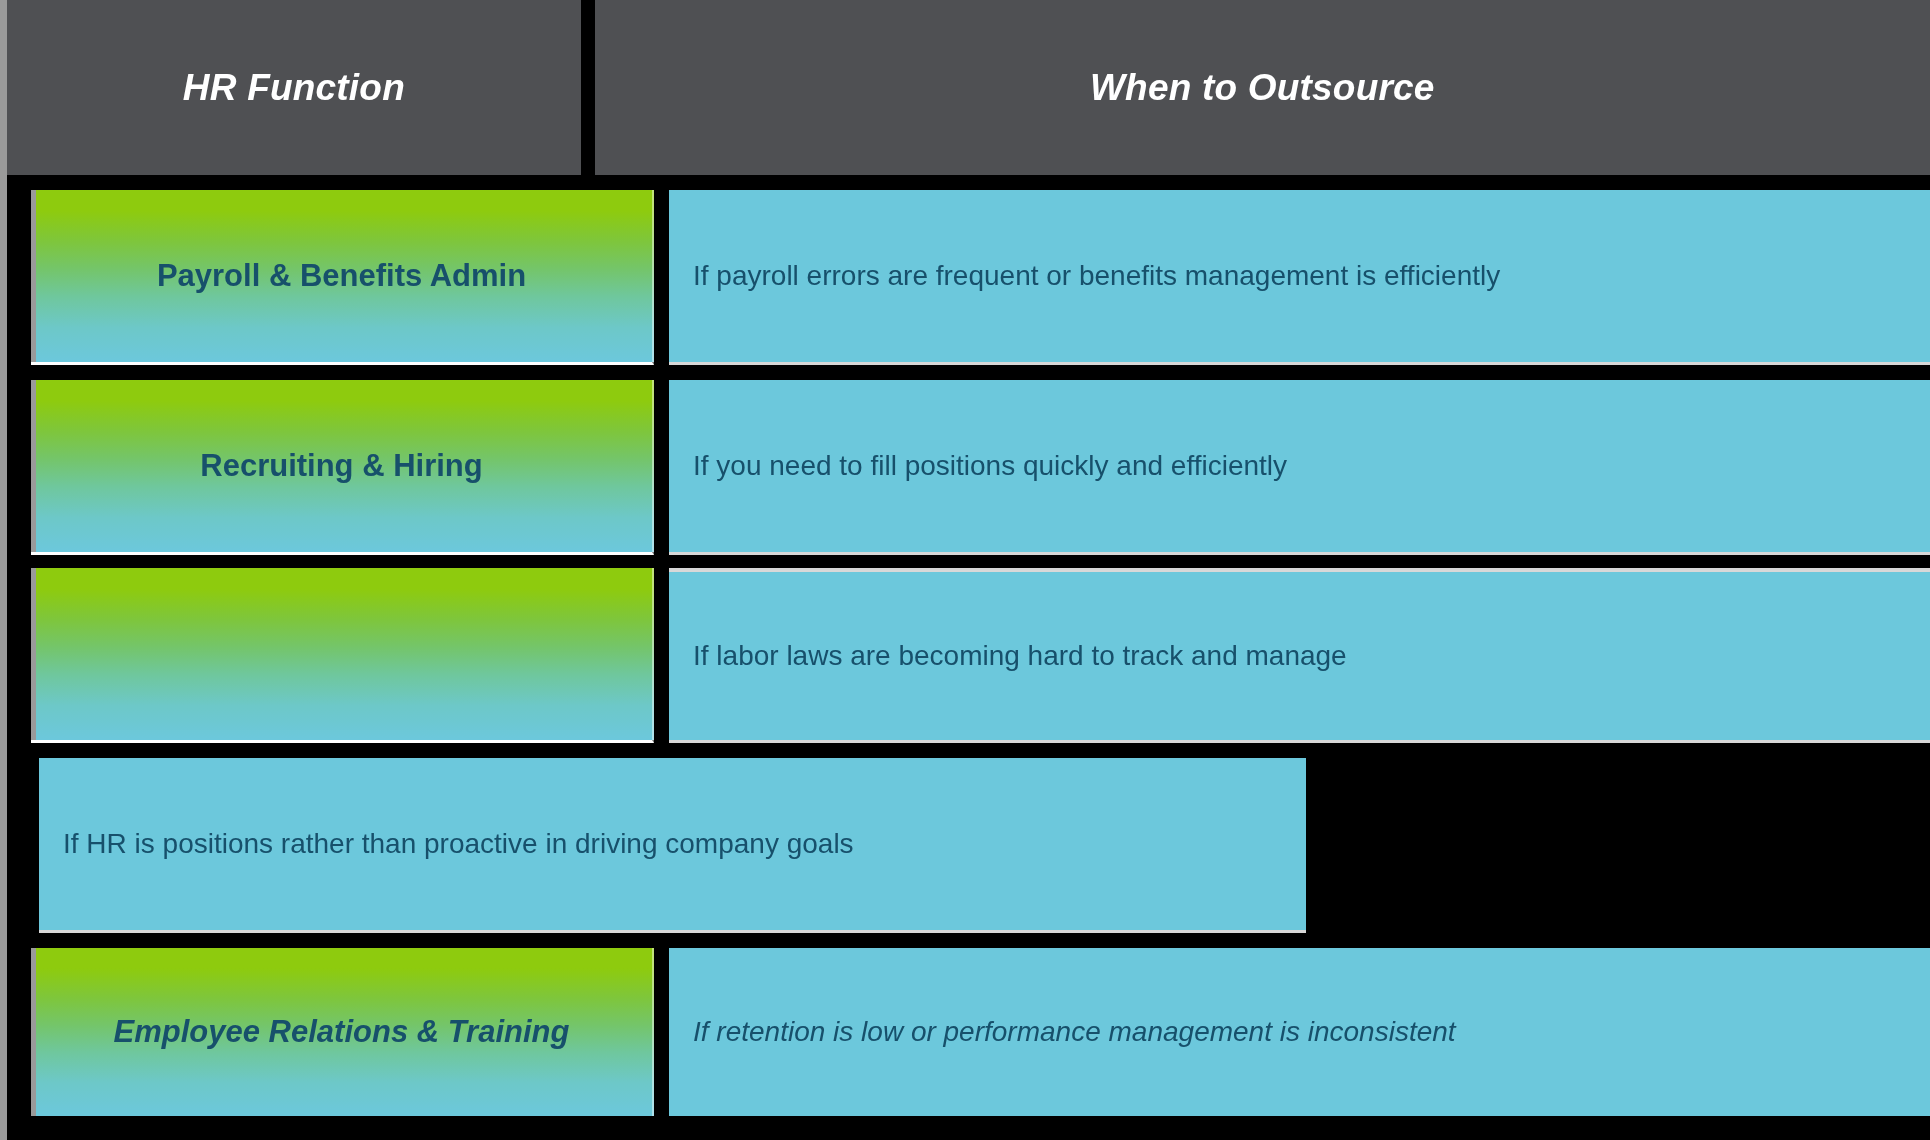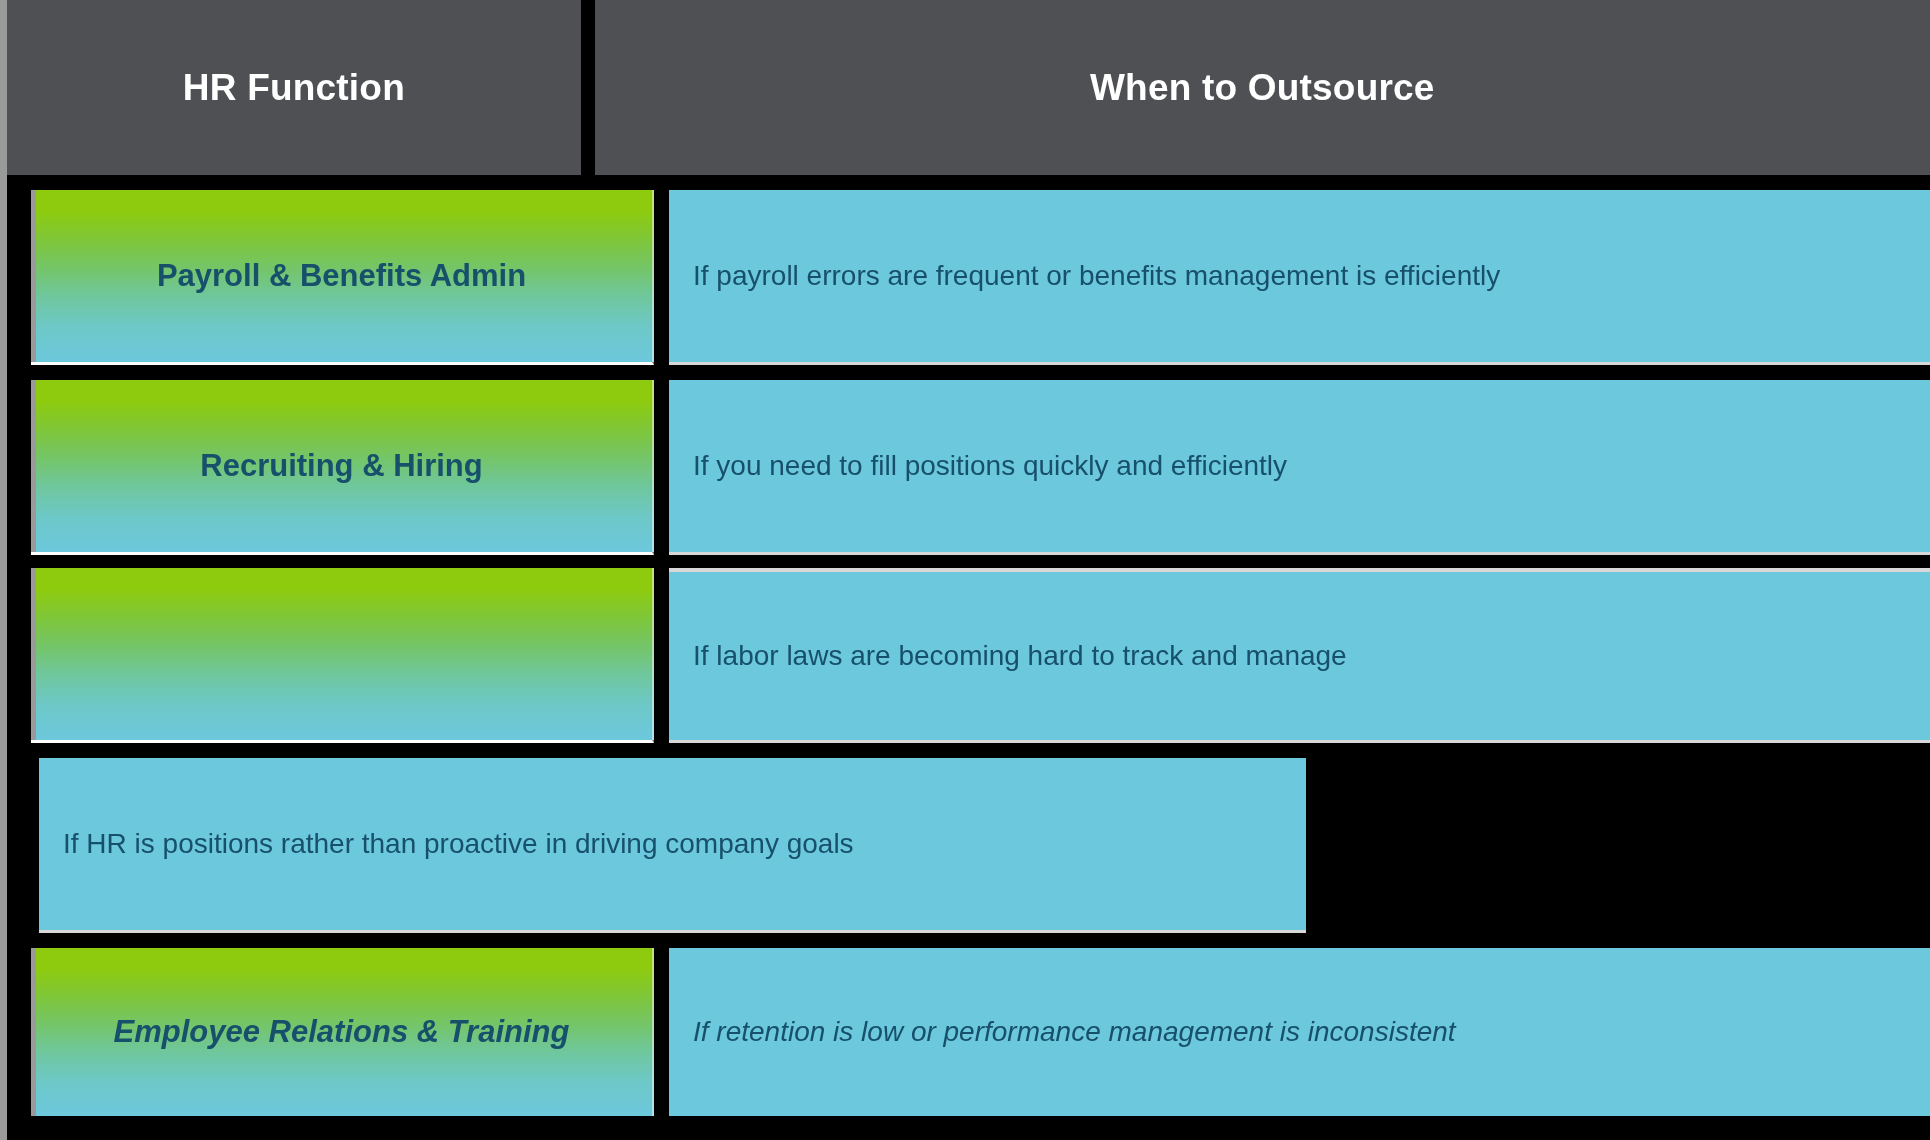--- a/index.html
+++ b/index.html
@@ -52,20 +52,21 @@
   .header-cell {
     background: #4f5053;
     display: flex;
     align-items: center;
     justify-content: center;
     color: #ffffff;
     font-weight: bold;
     font-size: 37px;
     letter-spacing: 0.2px;
     box-sizing: border-box;
+    font-style: italic;
   }
   .header-cell.col-a {
     width: 623px;
     margin-left: 7px;
   }
   .header-gap {
     width: 15px;
     background: #000000;
   }
   .header-cell.col-b {

